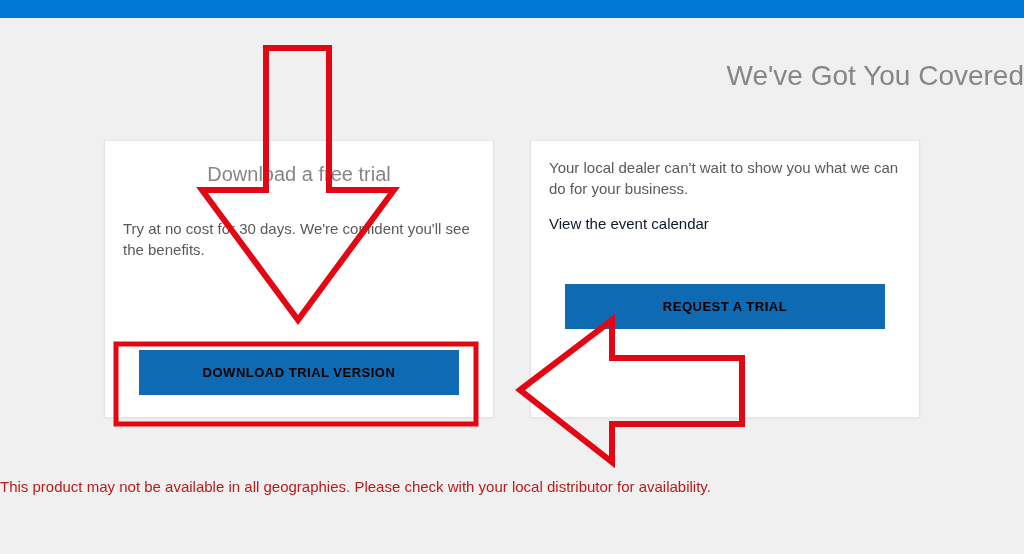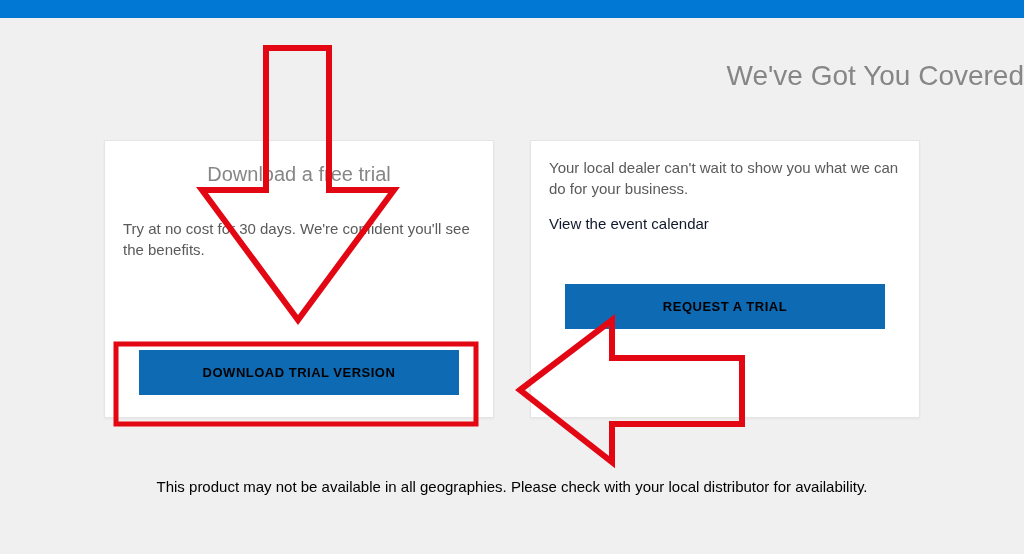--- a/index.html
+++ b/index.html
@@ -71,23 +71,23 @@
       color: #000000;
       border: none;
       padding: 15px 0;
       font-size: 13px;
       font-weight: 700;
       letter-spacing: 0.5px;
       cursor: pointer;
       text-align: center;
     }
     .footer-text {
-      text-align: center;
+      text-align: left;
       font-size: 15px;
-      color: #000000;
+      color: #b91c1c;
       margin-top: 60px;
     }
     
     .overlay {
       position: absolute;
       left: 0; top: 0;
       width: 1024px;
       height: 554px;
       pointer-events: none;
     }

